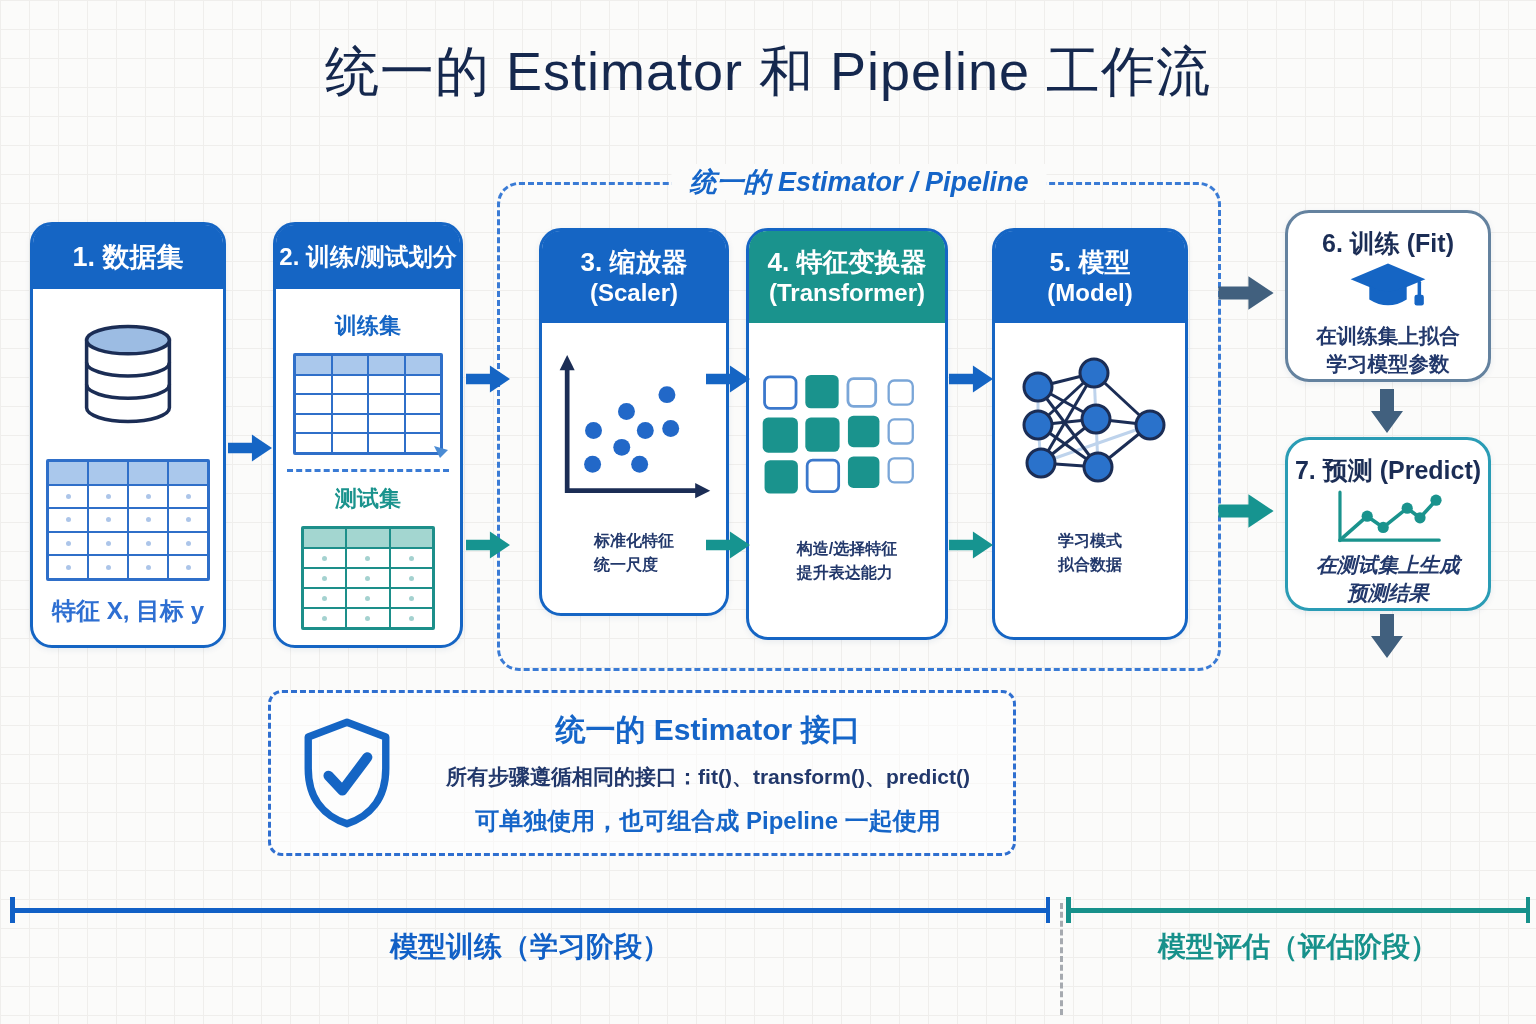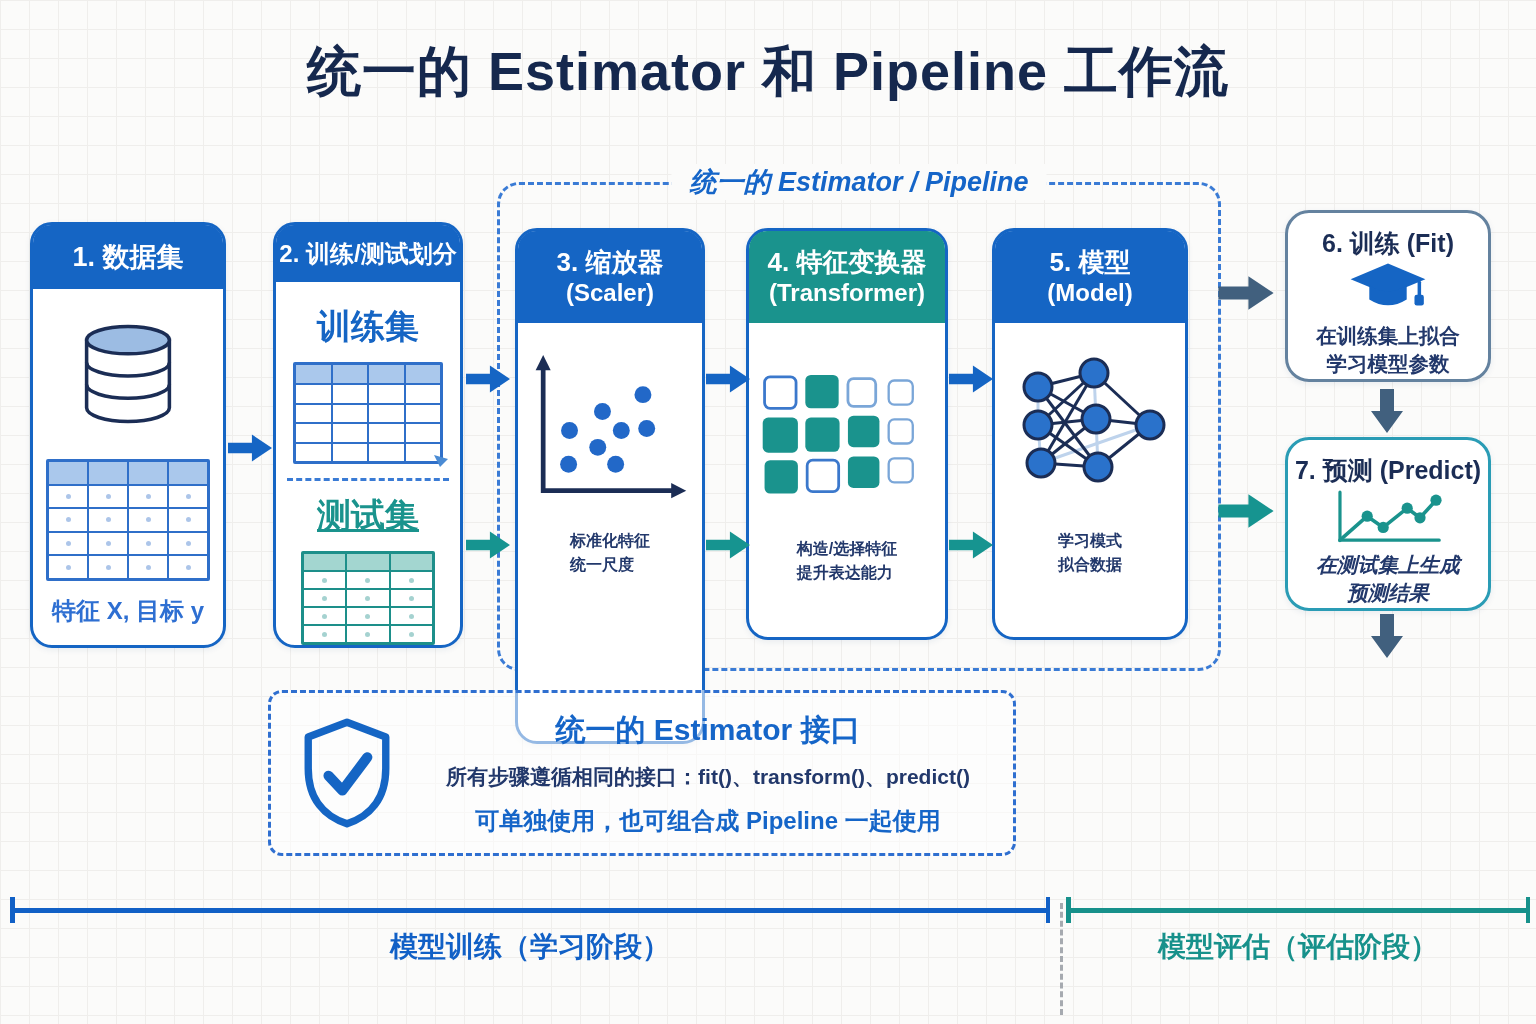--- a/index.html
+++ b/index.html
@@ -4,21 +4,21 @@
 <style>
   html,body{margin:0;padding:0;background:#fbfbfa;font-family:"Liberation Sans","DejaVu Sans",sans-serif;}
   .canvas{
     position:relative;width:1536px;height:1024px;overflow:hidden;margin:0 auto;
     background-color:#fbfbfa;
     background-image:linear-gradient(#efeeec 1px,transparent 1px),linear-gradient(90deg,#efeeec 1px,transparent 1px);
     background-size:29px 29px;
   }
   .title{
     position:absolute;left:0;top:36px;width:100%;margin:0;text-align:center;
-    font-size:54px;font-weight:700;color:#15284e;letter-spacing:1px;
+    font-size:54px;font-weight:400;color:#15284e;letter-spacing:1px;
   }
   
   .dashed-group{
     position:absolute;left:497px;top:182px;width:718px;height:483px;
     border:3px dashed #3a7bd5;border-radius:22px;
   }
   .dashed-group .group-label{
     position:absolute;top:-21px;left:50%;transform:translateX(-50%);
     background:#fbfbfa;padding:0 18px;white-space:nowrap;
     font-size:27px;font-weight:800;color:#1565c8;font-style:italic;
@@ -32,23 +32,23 @@
   .card-hdr{
     width:100%;box-sizing:border-box;border-radius:18px 18px 0 0;
     background:#1565c4;color:#fff;font-weight:800;text-align:center;
     display:flex;flex-direction:column;justify-content:center;line-height:1.22;
   }
   .card-hdr.teal{background:#1a938d;}
   .hdr-1line{height:64px;font-size:27px;}
   .hdr-2line{height:92px;font-size:26px;}
   .hdr-sub{font-size:24px;font-weight:800;}
   .card-desc{font-size:16px;font-weight:700;color:#22386b;line-height:1.5;}
-  .split-label{font-size:34px;font-weight:800;text-align:center;}
+  .split-label{font-size:22px;font-weight:800;text-align:center;}
   .split-label.blue{color:#1565c4;}
-  .split-label.teal{color:#1a938d;text-decoration:underline;}
+  .split-label.teal{color:#1a938d;}
   .split-divider{width:88%;border-top:3px dashed #3a7bd5;margin:14px 0 12px 0;}
   .caption{font-size:24px;font-weight:700;color:#2e6fd2;margin-top:14px;}
   
   .mini-table{display:grid;box-sizing:border-box;background:#fff;border-radius:2px;}
   .mini-table.blue{border:2.5px solid #2f6fc9;color:#2f6fc9;}
   .mini-table.teal{border:2.5px solid #1d8f8a;color:#1d8f8a;}
   .mt-cell{border:1px solid currentColor;display:flex;align-items:center;justify-content:center;}
   .mini-table.blue .mt-hdr{background:#aac8ec;}
   .mini-table.teal .mt-hdr{background:#a3d6d0;}
   .mt-dot{width:5px;height:5px;border-radius:50%;background:currentColor;opacity:.4;}
@@ -239,21 +239,21 @@
         </div>
         <div class="mt-cell">
           <span class="mt-dot"></span>
         </div>
         <div class="mt-cell">
           <span class="mt-dot"></span>
         </div>
       </div>
   </section>
 
-  <section class="step-card" style="left:515px;top:228px;width:190px;height:516px;">
+  <section class="step-card" style="left:539px;top:228px;width:190px;height:388px;">
     <header class="card-hdr hdr-2line">
       <span>3. 缩放器</span>
       <span class="hdr-sub">(Scaler)</span>
     </header>
     <svg width="160" height="156" viewBox="0 0 170 165" style="margin-top:28px;">
       <path d="M14,16 V148 H152" fill="none" stroke="#1b2d55" stroke-width="5" stroke-linecap="round"></path>
       <polygon points="14,4 6,20 22,20" fill="#1b2d55"></polygon>
       <polygon points="166,148 150,140 150,156" fill="#1b2d55"></polygon>
       <g fill="#2268c8">
         <circle cx="120" cy="46" r="9"></circle>

